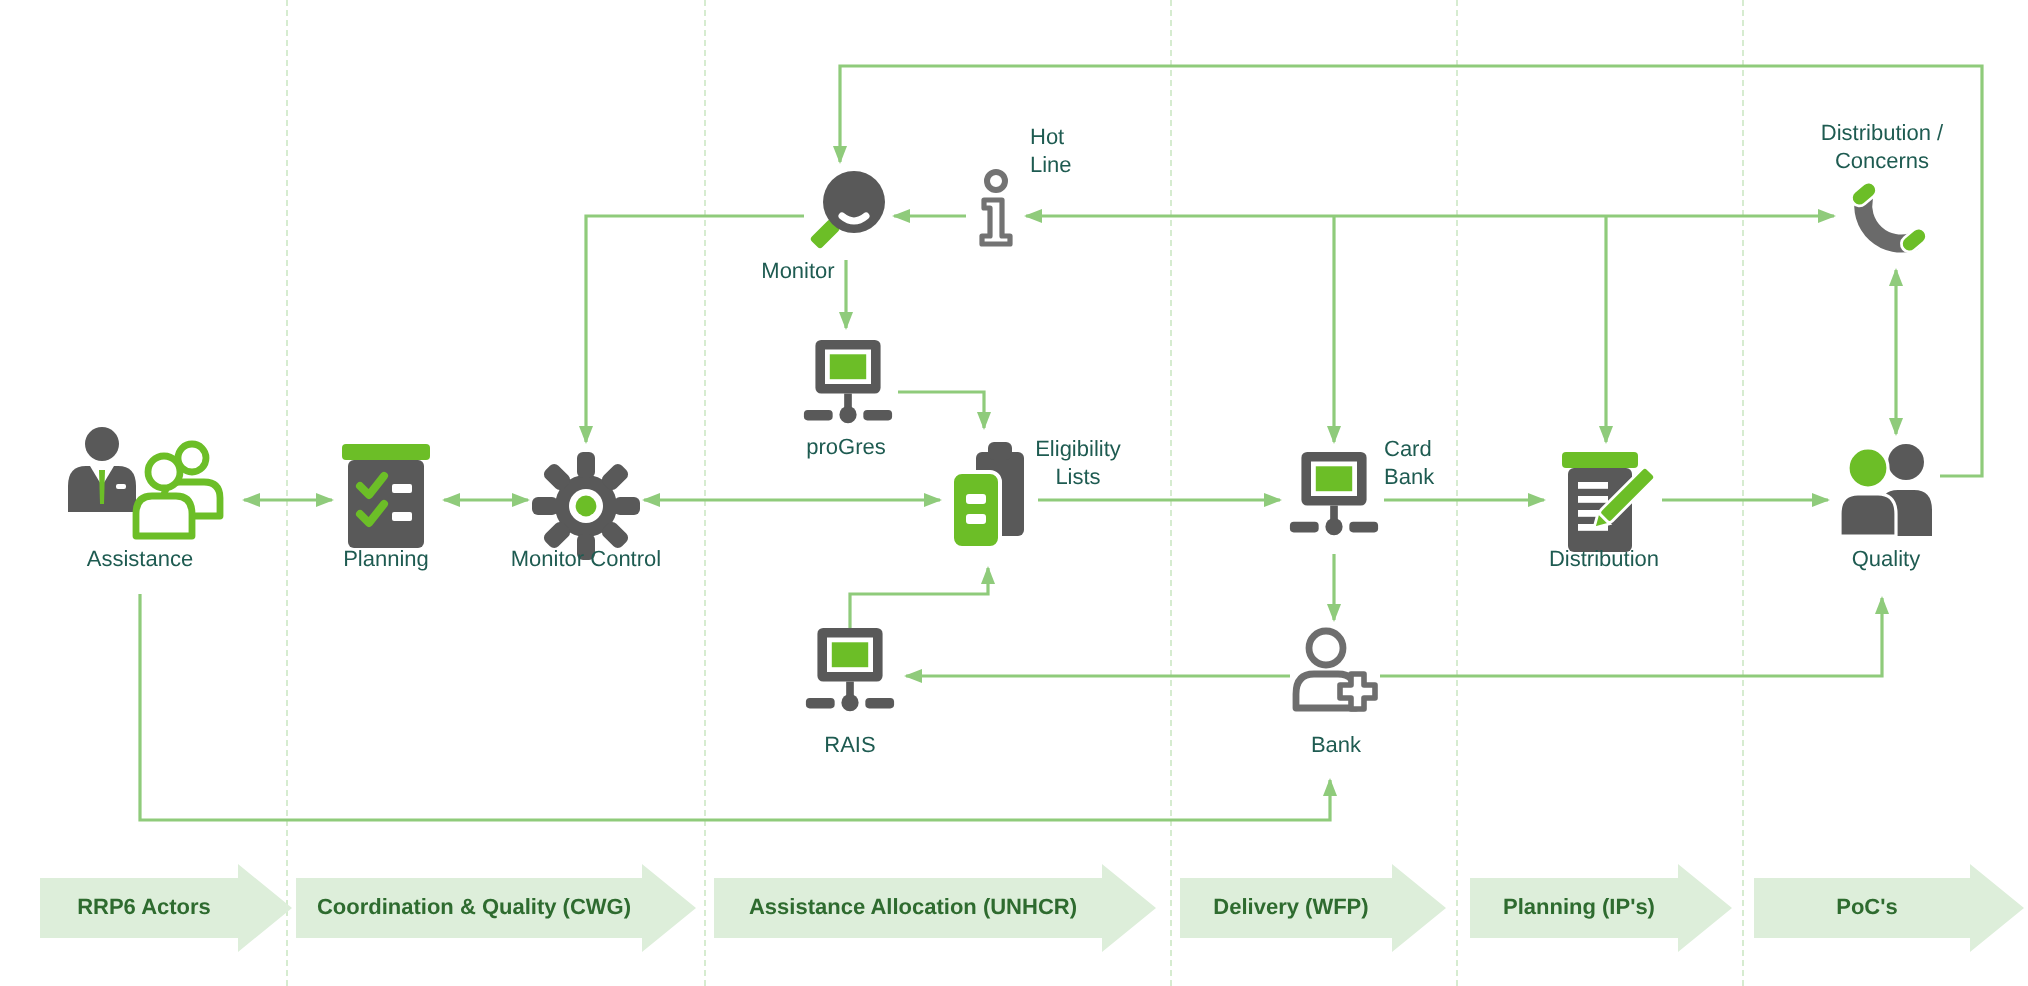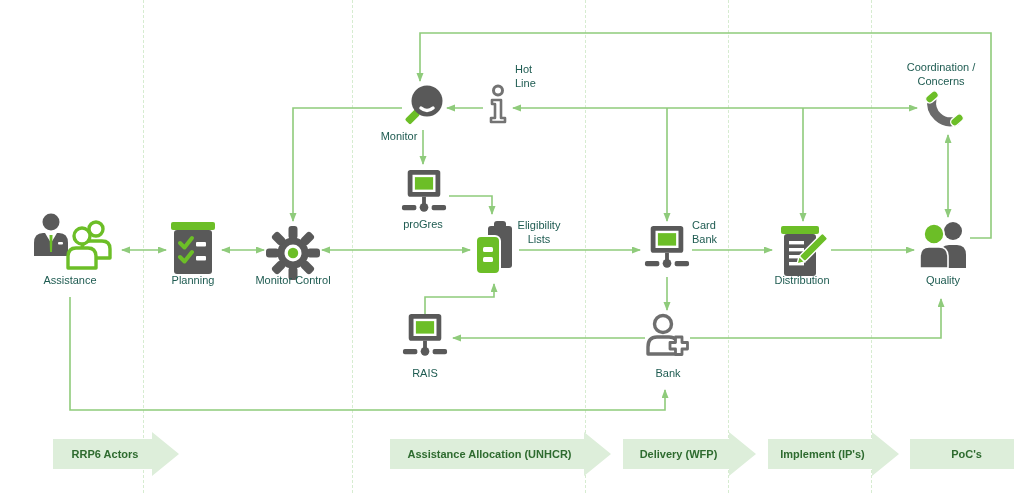--- a/index.html
+++ b/index.html
@@ -23,21 +23,21 @@
   .nlabel{position:absolute;font-size:11px;font-weight:normal;color:var(--label-text);
           text-align:center;line-height:13.5px;white-space:nowrap;}
   .nlabel.left{text-align:left;}
   .fill-gray{fill:var(--icon-gray);}
   .fill-green{fill:var(--accent-green);}
   .stroke-green{stroke:var(--accent-green);fill:#fff;}
   .stroke-gray{stroke:var(--outline-gray);fill:#fff;}
   .banner{position:absolute;top:432px;height:44px;background:var(--banner-fill);
           display:flex;align-items:center;
           clip-path:polygon(0 16%, calc(100% - 27px) 16%, calc(100% - 27px) 0, 100% 50%,
-                    calc(100% - 27px) 100%, calc(100% - 27px) 84%, 0 84%);margin-left:33px;}
+                    calc(100% - 27px) 100%, calc(100% - 27px) 84%, 0 84%);}
   .banner span{flex:1;text-align:center;padding-right:22px;font-size:11px;font-weight:bold;
                color:var(--banner-text);white-space:nowrap;}
 </style>
 </head>
 <body>
 
 <div class="canvas">
 
   <div class="lane" style="left:143px"></div>
   <div class="lane" style="left:352px"></div>
@@ -231,33 +231,36 @@
   <div class="nlabel" style="left:905px;top:274px;width:76px">Quality</div>
 
   <div class="node" style="left:921px;top:90px">
     <svg width="46" height="42" viewBox="0 0 46 42">
       <path d="M11,9 A 19,19 0 0 0 35,31" stroke="#6a6a6a" stroke-width="9" fill="none" stroke-linecap="round"></path>
       <rect class="fill-green" x="4" y="3" width="14" height="8" rx="4" transform="rotate(-40 11 7)" stroke="#fff" stroke-width="1.4"></rect>
       <rect class="fill-green" x="29" y="26" width="14" height="8" rx="4" transform="rotate(-40 36 30)" stroke="#fff" stroke-width="1.4"></rect>
     </svg>
   </div>
   <div class="nlabel" style="left:893px;top:61px;width:96px">
-    <span style="display:block">Coordination /</span>
+    <span style="display:block">Distribution /</span>
     <span style="display:block">Concerns</span>
   </div>
 
   <div class="banner" style="left:20px;width:126px">
     <span>RRP6 Actors</span>
   </div>
+  <div class="banner" style="left:148px;width:200px">
+    <span>Coordination &amp; Quality (CWG)</span>
+  </div>
   <div class="banner" style="left:590px;width:133px">
     <span>Delivery (WFP)</span>
   </div>
   <div class="banner" style="left:357px;width:221px">
     <span>Assistance Allocation (UNHCR)</span>
   </div>
   <div class="banner" style="left:735px;width:131px">
-    <span>Implement (IP's)</span>
+    <span>Planning (IP's)</span>
   </div>
   <div class="banner" style="left:877px;width:135px">
     <span>PoC's</span>
   </div>
 
 </div>
 
 </body></html>

